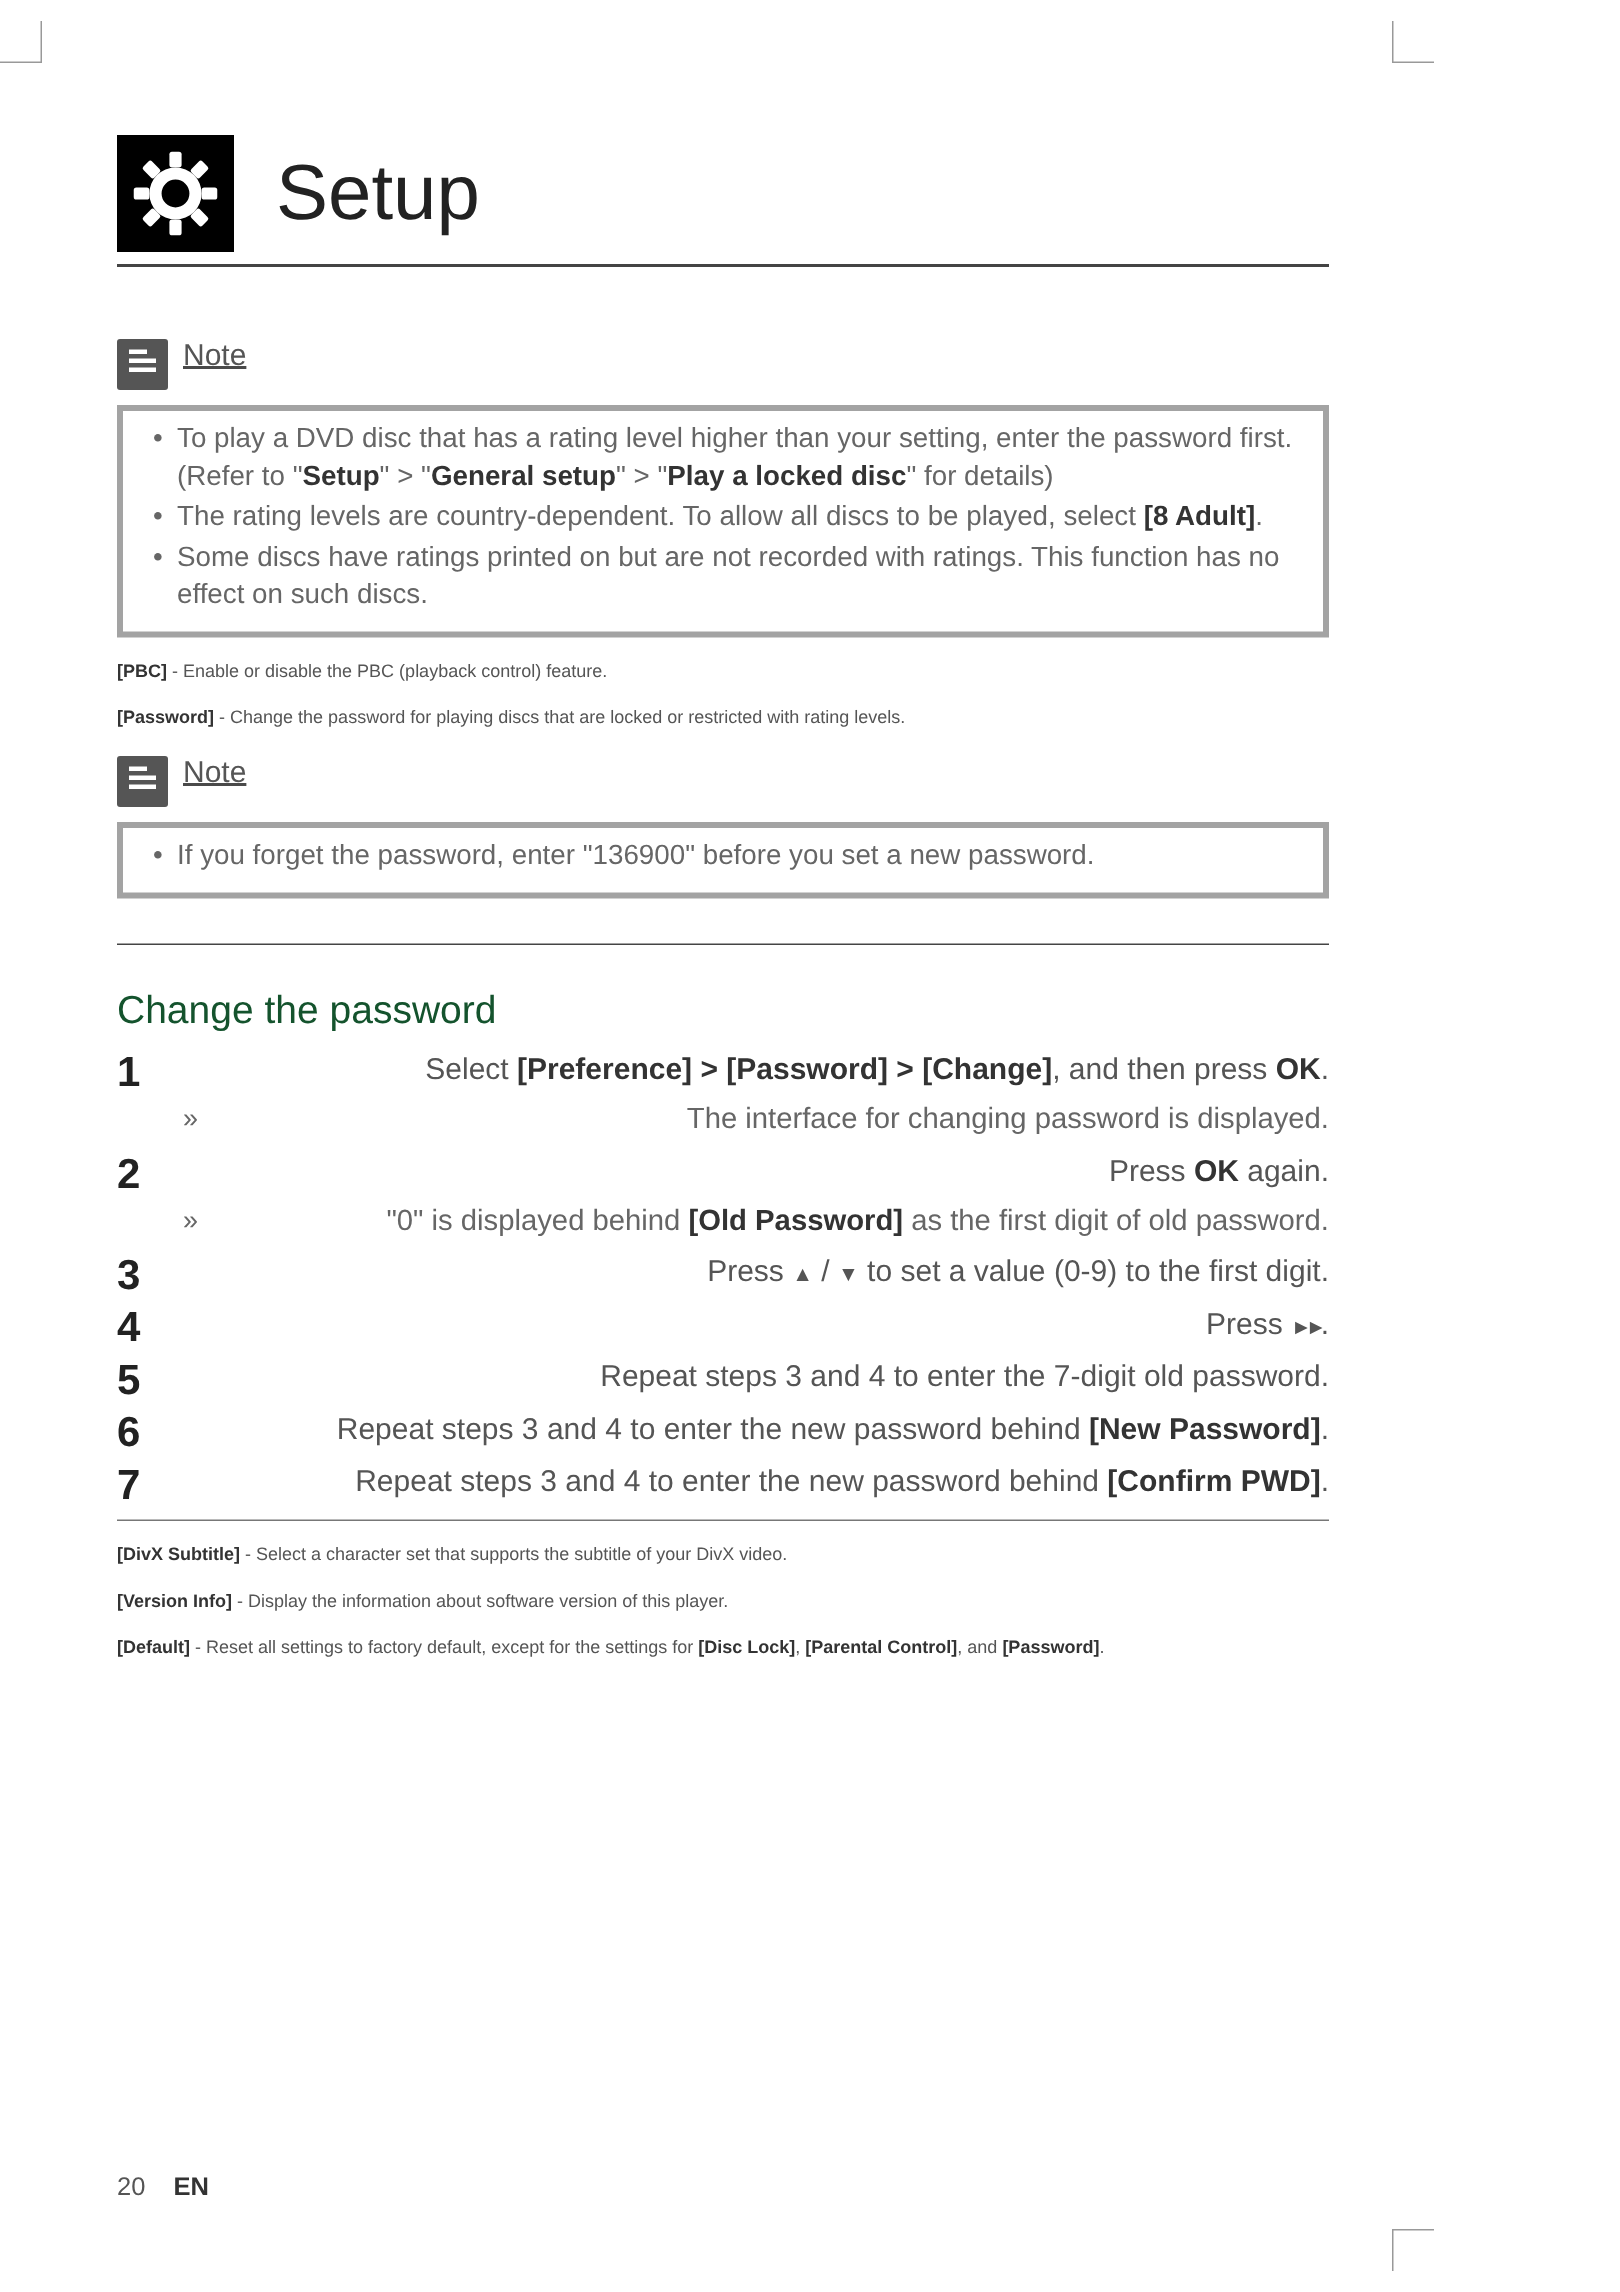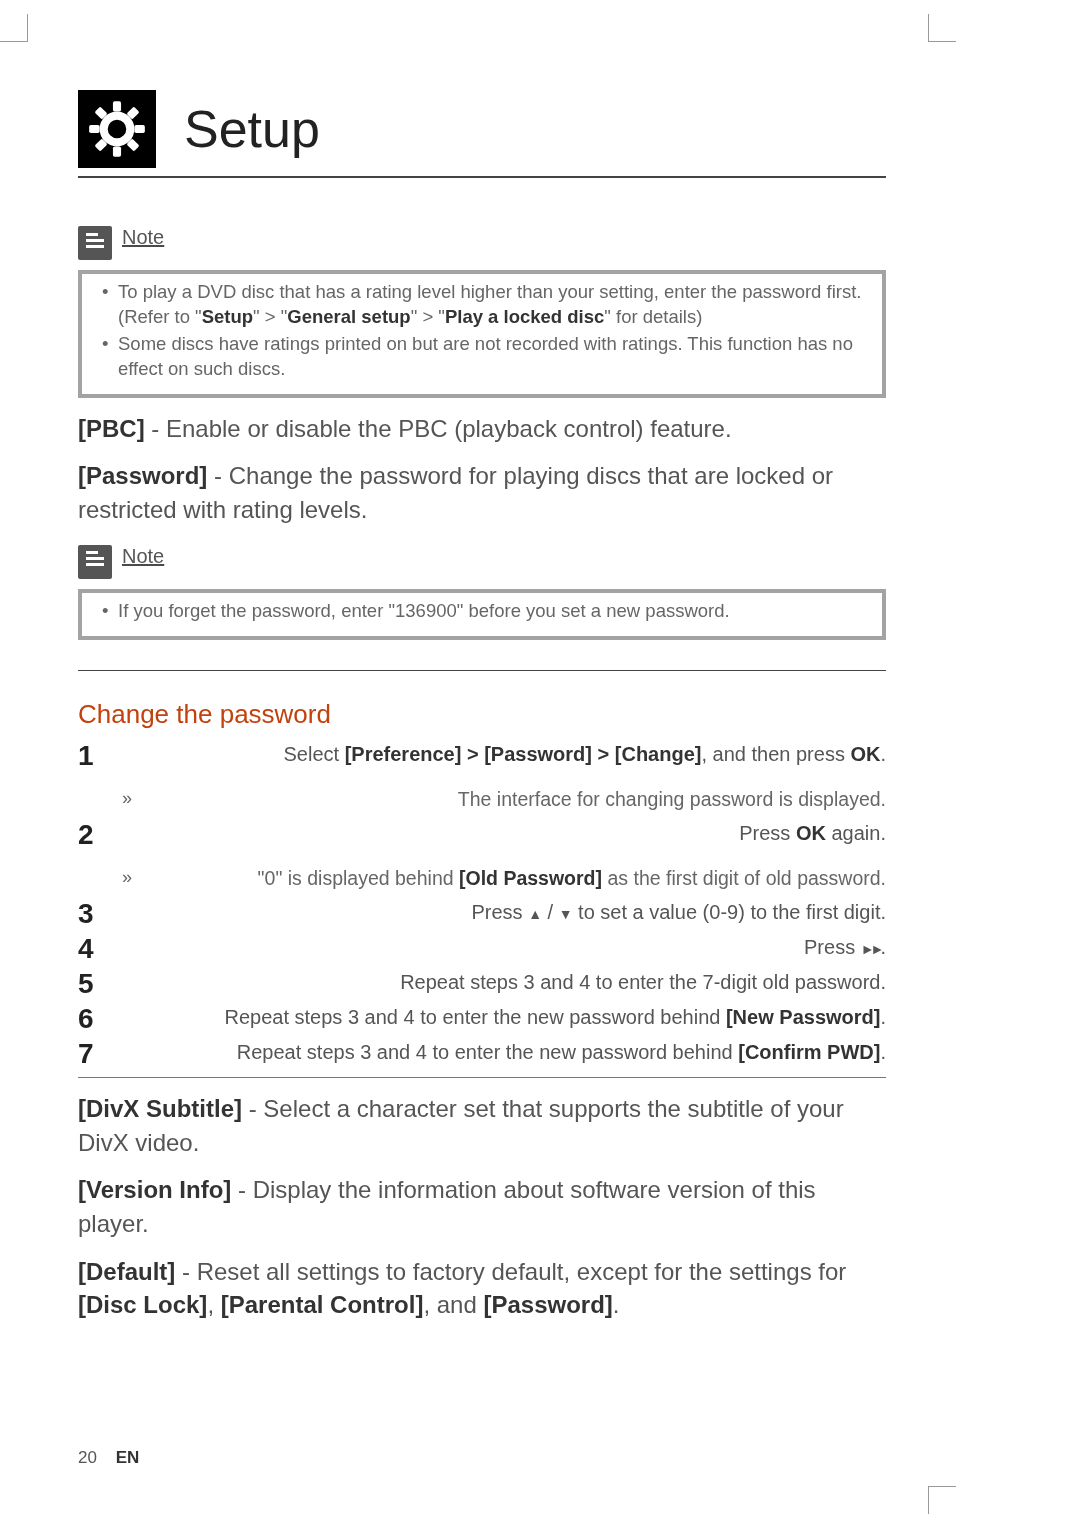--- a/index.html
+++ b/index.html
@@ -16,29 +16,29 @@
   .note-box { border: 4px solid #a3a3a3; margin-bottom: 14px; }
   .note-head { display: flex; align-items: flex-start; gap: 10px; padding: 4px 0 10px 0; text-decoration: underline; }
   .note-icon { width: 34px; height: 34px; background: #555; display: flex; align-items: center; justify-content: center; border-radius: 2px; color: #fff; }
   .note-icon span { display: block; width: 18px; border-top: 3px solid #fff; border-bottom: 3px solid #fff; height: 9px; position: relative; }
   .note-icon span::after{ content:""; position:absolute; left:0; top:-9px; width:12px; border-top:3px solid #fff;}
   .note-label { font-size: 20px; color: #555; }
   .note-body { padding: 6px 14px 10px 18px; font-size: 18.5px; line-height: 1.35; color: #666; }
   .note-body ul { list-style: none; }
   .note-body li { position: relative; padding-left: 18px; margin-bottom: 2px; }
   .note-body li::before { content: "•"; position: absolute; left: 2px; top: 0; }
-  .para { font-size: 24px; line-height: 1.4; margin-bottom: 14px; color: #555; }
+  .para { font-size: 12px; line-height: 1.4; margin-bottom: 14px; color: #555; }
   .b { font-weight: 600; color: #333; }
-  .h2 { font-size: 26px; color: #c2410c; margin-top: 28px; margin-bottom: 10px; font-weight: 400;}
+  .h2 { font-size: 26px; color: #14532d; margin-top: 28px; margin-bottom: 10px; font-weight: 400;}
   .hr { border: none; border-top: 1.5px solid #444; margin: 6px 0 18px 0; }
   .hr-thin { border: none; border-top: 1px solid #777; margin: 10px 0 14px 0; }
   ol.steps { list-style: none; counter-reset: step; }
   ol.steps > li { position: relative; padding-left: 42px; font-size: 20px; line-height: 1.45; color: #555; margin-bottom: 6px; text-align: right; }
   ol.steps > li::before { counter-increment: step; content: counter(step); position: absolute; left: 0; top: -4px; font-size: 28px; font-weight: 600; color: #222; width: 34px; text-align: left; }
-  .sub { padding-left: 26px; position: relative; font-size: 19.5px; color: #666; margin-top: 16px;}
+  .sub { padding-left: 26px; position: relative; font-size: 19.5px; color: #666; margin-top: 4px;}
   .sub::before { content: "»"; position: absolute; left: 2px; top: 0; font-size: 18px; }
   .footer { position: absolute; bottom: 60px; left: 78px; font-size: 17px; color: #555; }
   .footer .pg { margin-right: 14px; }
   .footer .lang { font-weight: 700; color: #333; }
   .tri-up::before{content:"▲"; font-size:14px;}
   .tri-down::before{content:"▼"; font-size:14px;}
   .ffwd::before{content:"►►"; letter-spacing:-4px; font-size:14px;}
 </style>
 </head>
 <body>
@@ -76,20 +76,23 @@
       <div class="note-icon">
           <span></span>
         </div>
       <div class="note-label">Note</div>
     </div>
     <div class="note-box">
       <div class="note-body">
         <ul>
           <li>
             <span>To play a DVD disc that has a rating level higher than your setting, enter the password first. (Refer to "</span><span class="b">Setup</span><span>" &gt; "</span><span class="b">General setup</span><span>" &gt; "</span><span class="b">Play a locked disc</span><span>" for details)</span>
+          </li>
+          <li>
+            <span>The rating levels are country-dependent. To allow all discs to be played, select </span><span class="b">[8 Adult]</span><span>.</span>
           </li>
           <li>
             <span>Some discs have ratings printed on but are not recorded with ratings. This function has no effect on such discs.</span>
           </li>
         </ul>
       </div>
     </div>
   </div>
 
   <p class="para"><span class="b">[PBC]</span><span> - Enable or disable the PBC (playback control) feature.</span></p>

